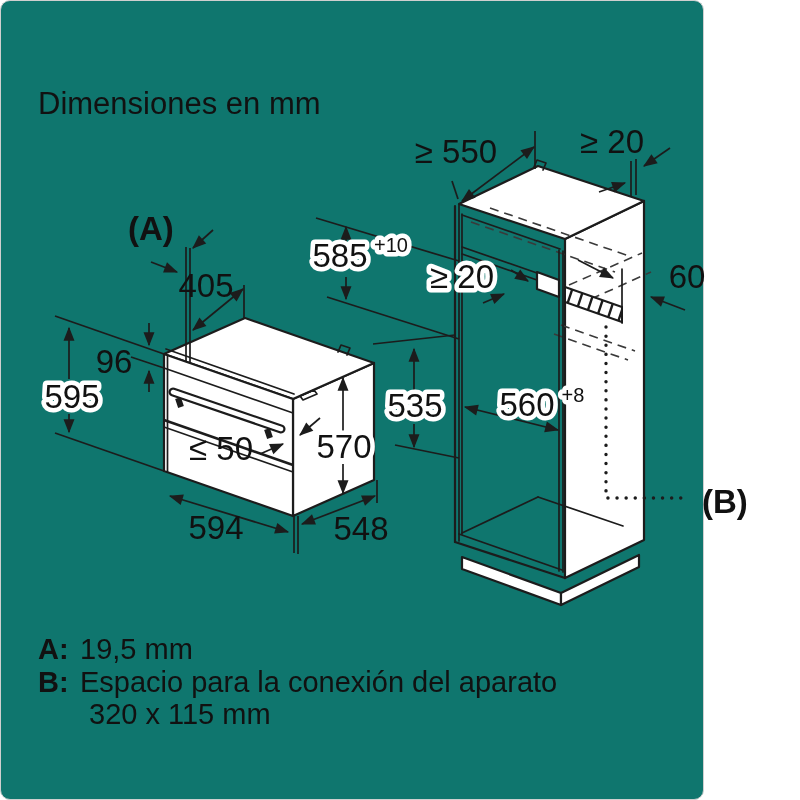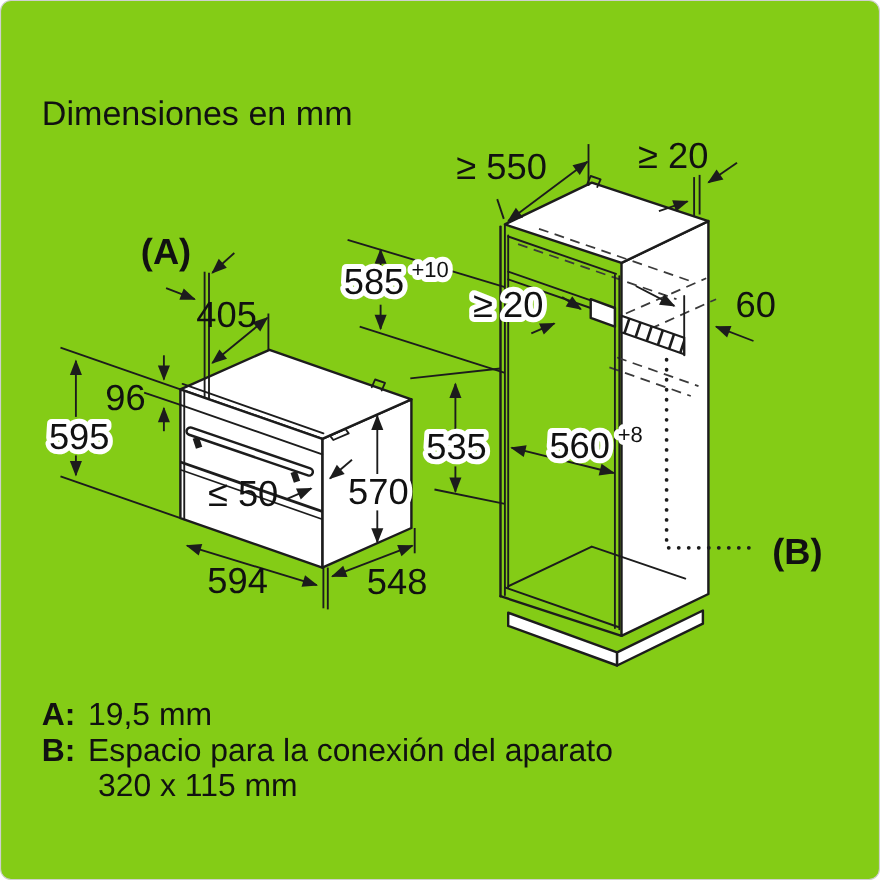--- a/index.html
+++ b/index.html
@@ -1,17 +1,17 @@
 <!DOCTYPE html>
 <html><head>
 <meta charset="utf-8">
 <style>
   html,body { margin:0; padding:0; background:#fff; }
   .page {
-    position:relative; width:800px; height:800px; background:#84cc16;
+    position:relative; width:704px; height:800px; background:#0f766e;
     border:1px solid #cfcfcf; border-radius:10px; box-sizing:border-box;
     font-family:"Liberation Sans", sans-serif;
   }
   svg { position:absolute; left:0; top:0; }
   .ln   { stroke:#1c1c1c; stroke-width:2.2; fill:none; stroke-linejoin:round; stroke-linecap:round; }
   .ln-t { stroke:#1c1c1c; stroke-width:1.7; fill:none; stroke-linejoin:round; stroke-linecap:round; }
   .face { fill:#ffffff; stroke:#1c1c1c; stroke-width:2.2; stroke-linejoin:round; }
   .dim  { stroke:#1c1c1c; stroke-width:1.7; fill:none; }
   .dash { stroke:#3a3a3a; stroke-width:1.6; fill:none; stroke-dasharray:9 6; }
   .dots { stroke:#1c1c1c; stroke-width:3.4; fill:none; stroke-dasharray:0.1 9; stroke-linecap:round; }

